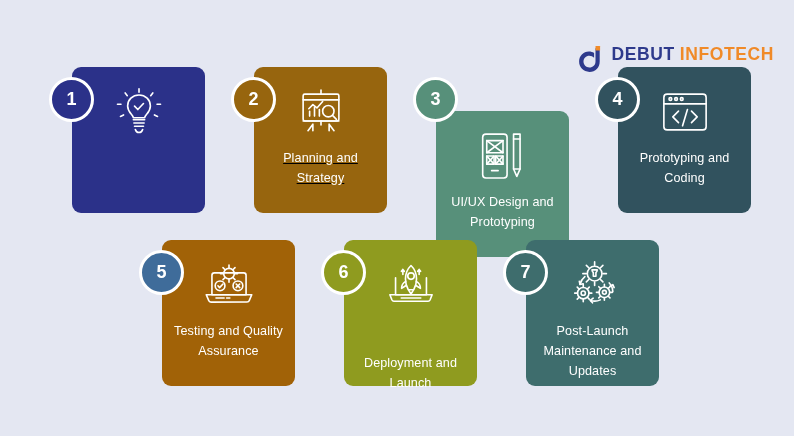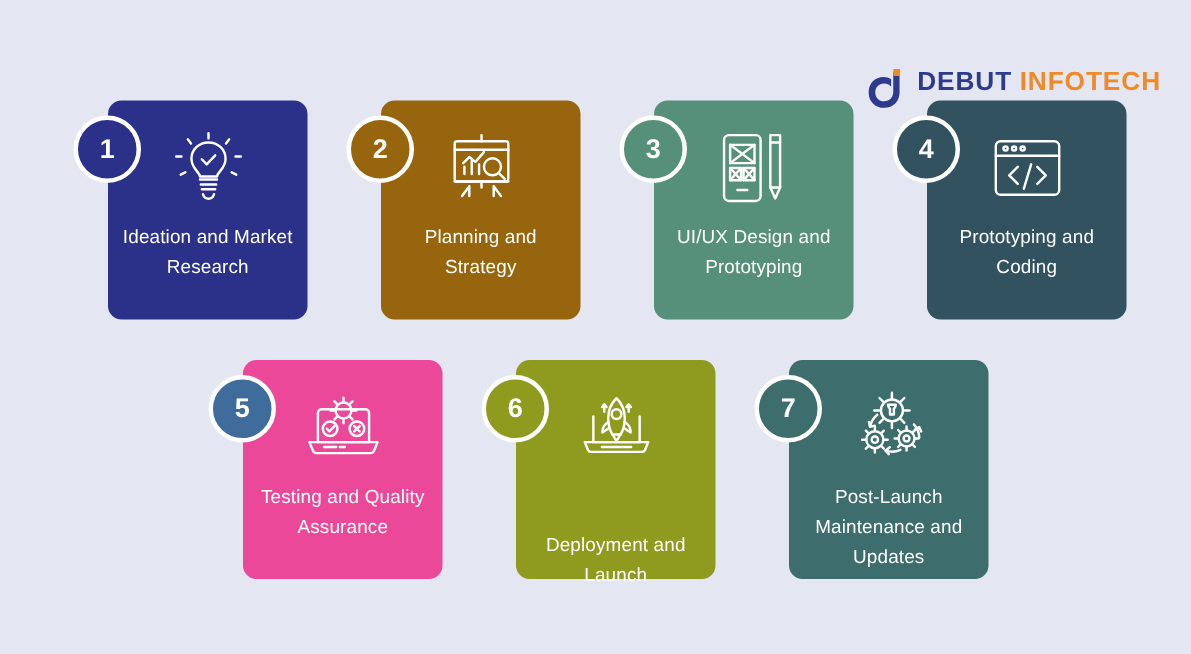--- a/index.html
+++ b/index.html
@@ -126,44 +126,43 @@
     <div class="card-slot">
       <div class="card" style="background: rgb(43, 49, 137);">
         <span class="card-icon">
     <svg viewBox="0 0 64 64" width="52" height="52" fill="none" stroke="#fff" stroke-width="2" stroke-linecap="round" stroke-linejoin="round">
       <path d="M32 11c-8 0-14 6-14 13.5 0 5 2.6 8 4.6 10.3 1.4 1.6 2.2 2.8 2.4 4.2h14c.2-1.4 1-2.6 2.4-4.2C43.4 32.5 46 29.5 46 24.5 46 17 40 11 32 11z"></path>
       <path d="M25 41.5h14M25.7 45.5h12.6M26.5 49.5h11"></path>
       <path d="M27.5 53.5c.6 2.3 2.4 3.7 4.5 3.7s3.9-1.4 4.5-3.7"></path>
       <path d="M26.5 24.8l4 4.2 7-7.4"></path>
       <path d="M32 3.5v4.2M15 8.5l2.6 3.4M49 8.5l-2.6 3.4M5.5 22.5h4.3M54.2 22.5h4.3M9.2 37.5l3.8-1.9M54.8 37.5l-3.8-1.9"></path>
     </svg></span>
-        <div class="card-label">Ideation and Market Research</div>
       </div>
       <div class="badge" style="background: rgb(43, 49, 137);">1</div>
     </div>
     <div class="card-slot">
-      <div class="card" style="background: rgb(151, 101, 14);">
+      <div class="card" style="background: rgb(151, 101, 14); text-decoration: underline;">
         <span class="card-icon">
     <svg viewBox="0 0 64 64" width="52" height="52" fill="none" stroke="#fff" stroke-width="2" stroke-linecap="round" stroke-linejoin="round">
       <path d="M32 5v5"></path>
       <rect x="10" y="10" width="44" height="33" rx="2"></rect>
       <path d="M10 17h44"></path>
       <path d="M22 47v8M42 47v8M32 43v5M16 55l6-8M48 55l-6-8"></path>
       <path d="M10 43h44"></path>
       <path d="M18 37v-6M24 37v-11M30 37v-8"></path>
       <path d="M17 28l5-5 5 4 7-8"></path>
       <circle cx="41" cy="31" r="7"></circle>
       <path d="M46.2 36.2L51 41"></path>
     </svg></span>
         <div class="card-label">Planning and Strategy</div>
       </div>
       <div class="badge" style="background: rgb(151, 101, 14);">2</div>
     </div>
     <div class="card-slot">
-      <div class="card" style="background: rgb(87, 144, 122);">
+      <div class="card" style="background: rgb(87, 144, 122); margin-top: 44px;">
         <span class="card-icon">
     <svg viewBox="0 0 64 64" width="52" height="52" fill="none" stroke="#fff" stroke-width="2" stroke-linecap="round" stroke-linejoin="round">
       <rect x="7" y="5" width="30" height="54" rx="4"></rect>
       <rect x="12" y="13" width="20" height="15"></rect>
       <path d="M12 13l20 15M32 13L12 28"></path>
       <rect x="12" y="32" width="9" height="10"></rect>
       <path d="M12 32l9 10M21 32l-9 10"></path>
       <rect x="23" y="32" width="9" height="10"></rect>
       <path d="M23 32l9 10M32 32l-9 10"></path>
       <path d="M18 50h8"></path>
@@ -187,21 +186,21 @@
       <path d="M40 31l7 7-7 7"></path>
       <path d="M35 29l-6 20"></path>
     </svg></span>
         <div class="card-label">Prototyping and Coding</div>
       </div>
       <div class="badge" style="background: rgb(49, 82, 94);">4</div>
     </div>
   </div>
 <div class="row" id="row-bottom">
     <div class="card-slot">
-      <div class="card" style="background: #ec4899;">
+      <div class="card" style="background: #a16207;">
         <span class="card-icon">
     <svg viewBox="0 0 64 64" width="52" height="52" fill="none" stroke="#fff" stroke-width="2" stroke-linecap="round" stroke-linejoin="round">
       <path d="M11 20a3 3 0 013-3h36a3 3 0 013 3v24H11z"></path>
       <path d="M4 44h56l-3 7a3 3 0 01-2.8 2H9.8A3 3 0 017 51z"></path>
       <path d="M16 48h10M29 48h4"></path>
       <circle cx="32" cy="18" r="6.5"></circle>
       <path d="M32 7.5v3.3M32 25.2v3.3M21.5 18h3.3M39.2 18h3.3M24.6 10.6l2.3 2.3M37.1 23.1l2.3 2.3M39.4 10.6l-2.3 2.3M26.9 23.1l-2.3 2.3"></path>
       <circle cx="21" cy="33" r="6"></circle>
       <path d="M18.4 33l2 2.2 4.2-4.4"></path>
       <circle cx="43" cy="33" r="6"></circle>

